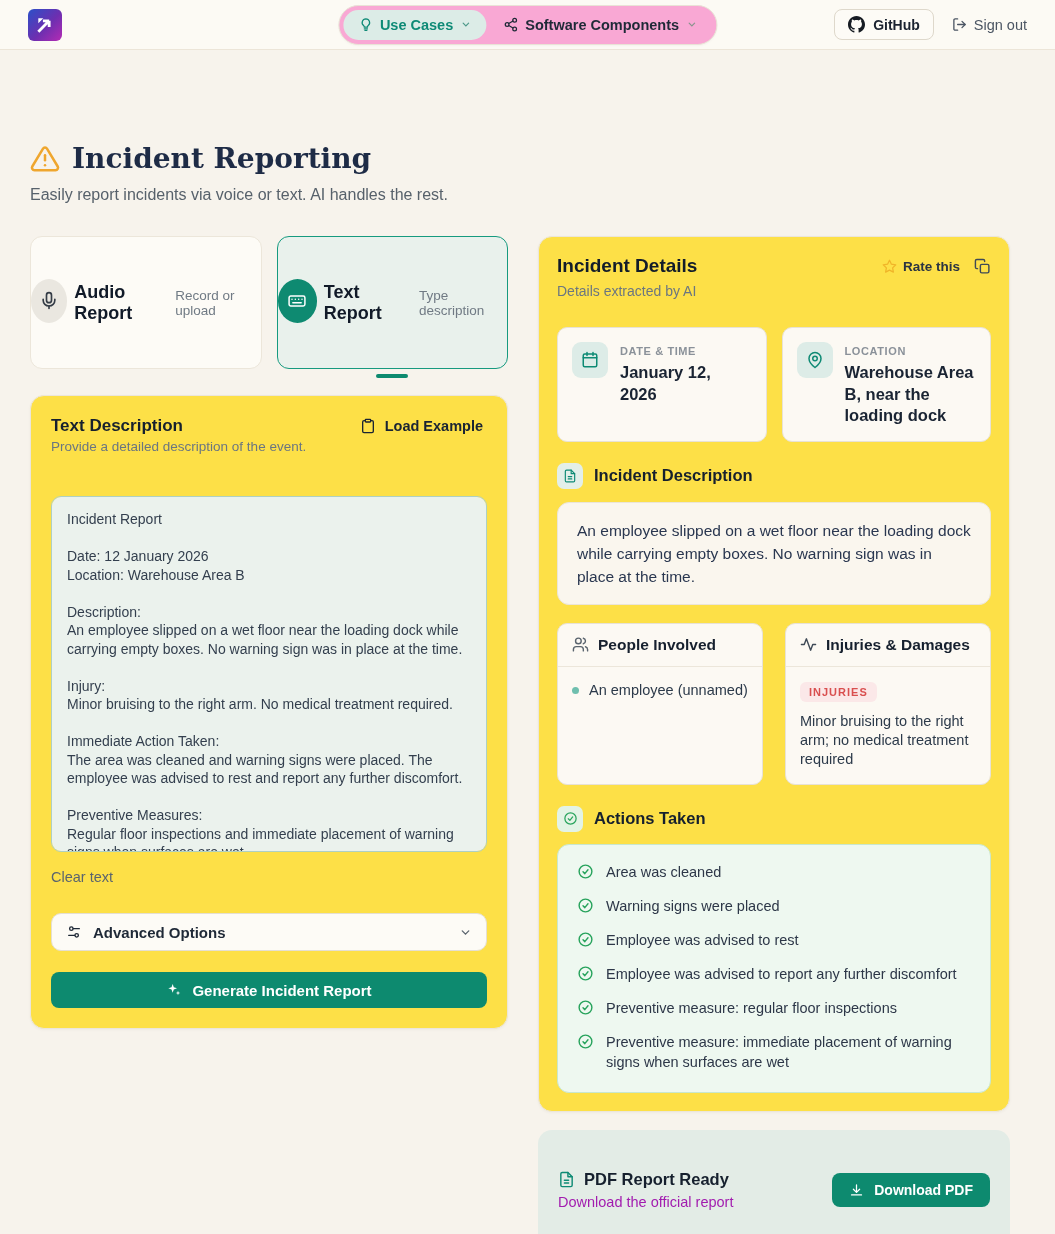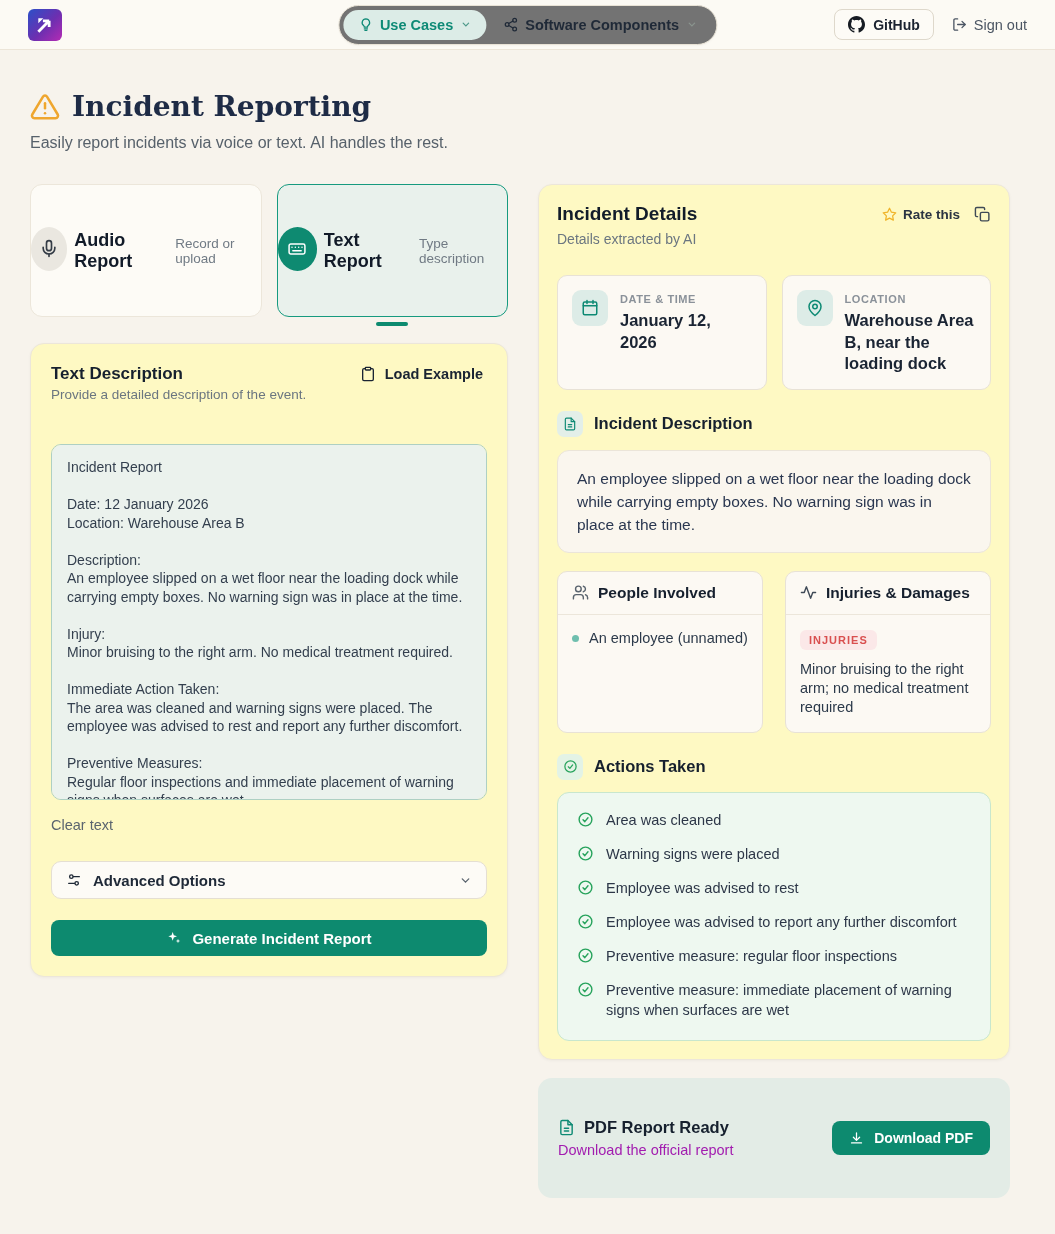--- a/index.html
+++ b/index.html
@@ -3,31 +3,31 @@
 <meta charset="utf-8">
 <style>
   * { margin:0; padding:0; box-sizing:border-box; }
   html,body { background:#f7f3ec; }
   body { font-family:"Liberation Sans", sans-serif; color:#1f2937; width:1055px; }
   svg { display:block; }
 
   
   .navbar { height:50px; background:#fcfaf4; border-bottom:1px solid #ece5d8; display:flex; align-items:center; padding:0 28px; position:relative; }
   .logo { width:34px; height:32px; border-radius:6px; background:linear-gradient(135deg,#2b50c8 0%,#6d2fb0 55%,#b42bb4 100%); display:flex; align-items:center; justify-content:center; }
-  .nav-center { position:absolute; left:50%; transform:translateX(-50%); display:flex; align-items:center; gap:2px; background:#737373; border:1px solid #e9e3d6; border-radius:999px; padding:4px; box-shadow:0 1px 2px rgba(0,0,0,.03); }
+  .nav-center { position:absolute; left:50%; transform:translateX(-50%); display:flex; align-items:center; gap:2px; background:#f9a8d4; border:1px solid #e9e3d6; border-radius:999px; padding:4px; box-shadow:0 1px 2px rgba(0,0,0,.03); }
   .nav-pill { display:flex; align-items:center; gap:7px; padding:7px 15px; border-radius:999px; font-size:14.5px; font-weight:700; color:#1f2937; cursor:pointer; }
   .nav-pill.active { background:#dcece7; color:#0e8a76; }
   .chev { color:#8a948e; }
   .nav-right { margin-left:auto; display:flex; align-items:center; gap:18px; }
   .gh-btn { display:flex; align-items:center; gap:8px; border:1px solid #ded8cb; background:#fdfbf6; border-radius:8px; padding:6px 13px; font-size:14px; font-weight:700; color:#1a2230; cursor:pointer; }
   .signout { display:flex; align-items:center; gap:7px; font-size:14.5px; color:#4b5563; cursor:pointer; }
 
   
   .content { padding:0 45px 40px 30px; }
-  .page-header { margin-top:40px; }
+  .page-header { margin-top:92px; }
   .title-row { display:flex; align-items:center; gap:12px; }
   h1.page-title { font-family:"DejaVu Serif","Liberation Serif",serif; font-size:28px; font-weight:700; color:#1e2b46; }
   .page-sub { margin-top:11px; font-size:16px; color:#57616b; }
 
   .main-grid { display:flex; gap:30px; margin-top:32px; align-items:flex-start; }
   .col-left { width:478px; flex:none; }
   .col-right { width:472px; flex:none; }
 
   
   .mode-row { display:flex; gap:15px; }
@@ -36,21 +36,21 @@
   .mode-card.audio { background:#fdfbf6; border:1px solid #ece6da; }
   .mode-card.textsel { background:#e9f1ec; border:1.5px solid #169a7f; }
   .mode-circle { width:44px; height:44px; border-radius:50%; display:flex; align-items:center; justify-content:center; margin-bottom:4px; }
   .mode-circle.gray { background:#eae7e0; color:#343c46; }
   .mode-circle.teal { background:#0e8a71; color:#fff; }
   .mode-title { font-size:18px; font-weight:700; color:#111a28; }
   .mode-sub { font-size:13.5px; color:#707a84; }
   .tab-indicator { width:32px; height:4px; border-radius:2px; background:#0d8a6f; margin:5px auto 0; }
 
   
-  .panel { background:#fef9c3; border:1px solid #ece6da; border-radius:14px; box-shadow:0 1px 3px rgba(0,0,0,.04); }
+  .panel { background:#fde047; border:1px solid #ece6da; border-radius:14px; box-shadow:0 1px 3px rgba(0,0,0,.04); }
   .text-panel { margin-top:17px; padding:20px; }
   .tp-head { display:flex; justify-content:space-between; align-items:flex-start; }
   .tp-title { font-size:17px; font-weight:700; color:#16202e; }
   .tp-sub { font-size:13.5px; color:#6b7680; margin-top:3px; }
   .load-example { display:flex; align-items:center; gap:9px; font-size:14.5px; font-weight:700; color:#1a2433; cursor:pointer; background:none; border:none; font-family:inherit; padding:2px 4px; }
   textarea.desc { width:100%; height:356px; margin-top:42px; background:#ebf2ed; border:1px solid #aed0c3; border-radius:10px; padding:13px 15px; font-family:"Liberation Sans",sans-serif; font-size:14px; line-height:18.5px; color:#333f4e; resize:none; outline:none; }
   .clear-text { margin-top:13px; font-size:14.5px; color:#5a646e; cursor:pointer; display:inline-block; }
   .adv-btn { margin-top:27px; width:100%; height:38px; background:#fdfbf6; border:1px solid #e5dfd2; border-radius:10px; display:flex; align-items:center; gap:11px; padding:0 14px; cursor:pointer; font-family:inherit; }
   .adv-label { font-size:15px; font-weight:700; color:#1f2937; }
   .adv-btn .chev { margin-left:auto; }

